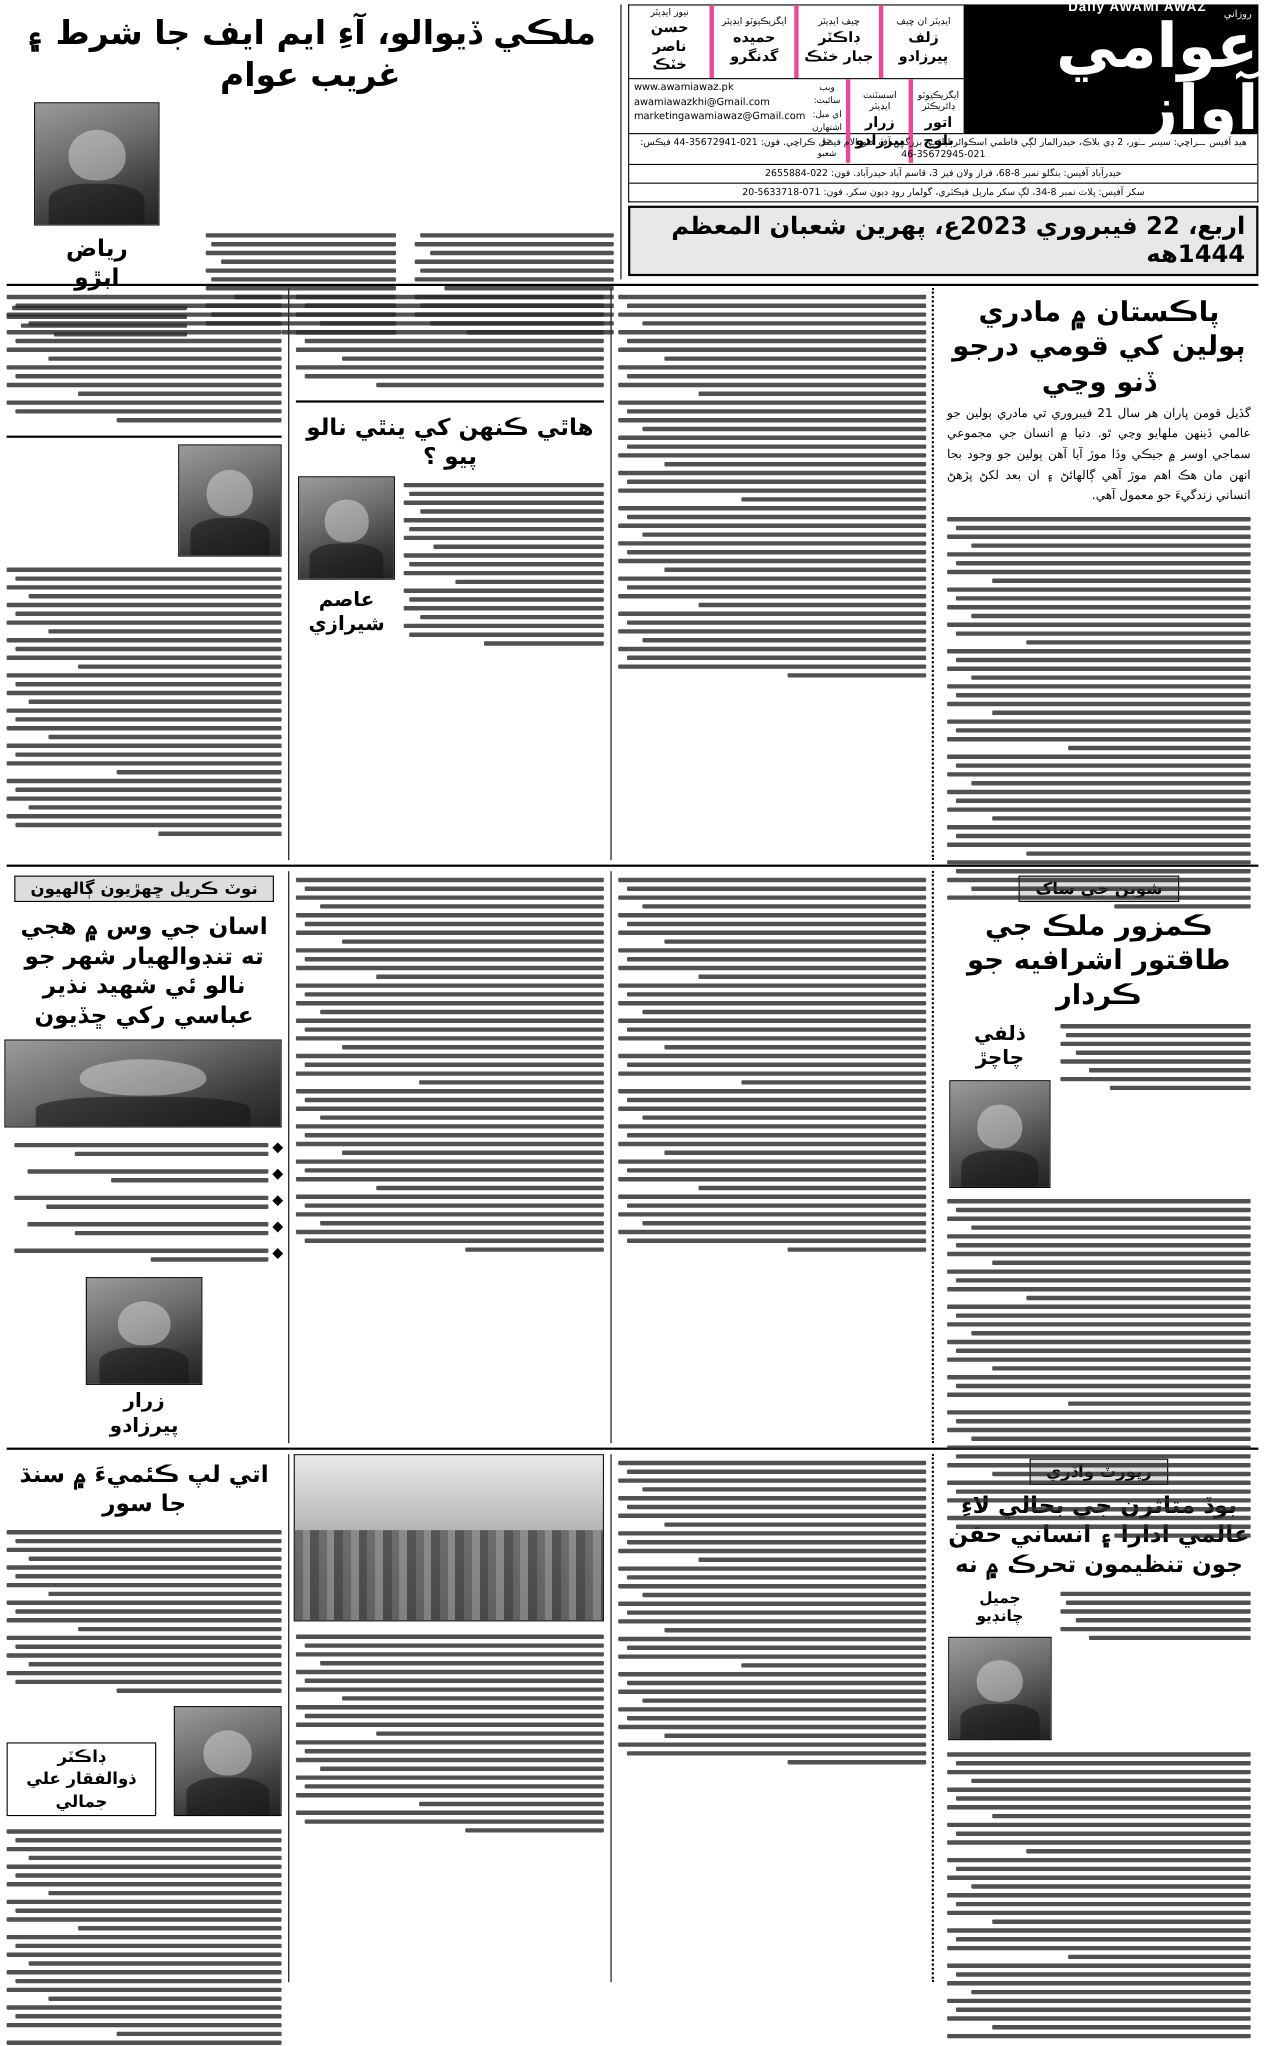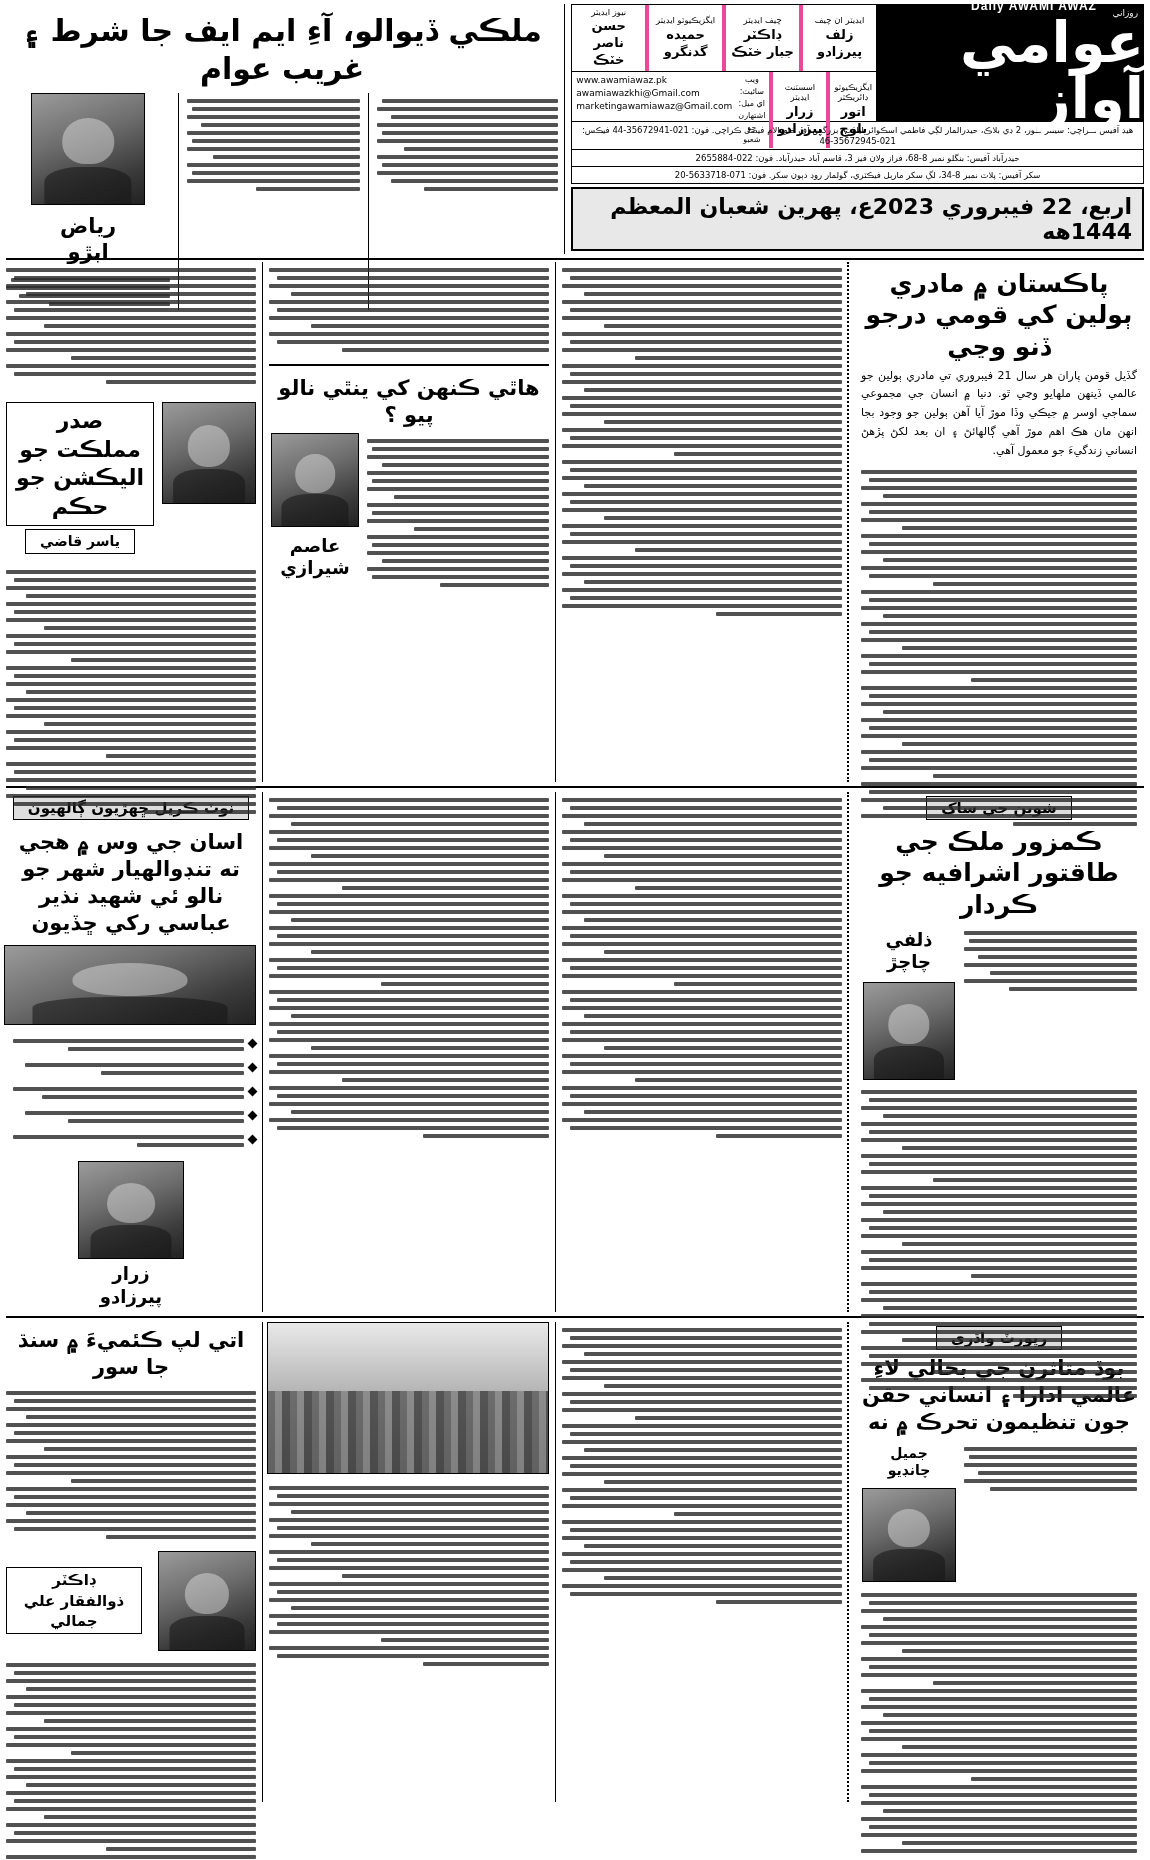--- a/index.html
+++ b/index.html
@@ -197,21 +197,21 @@
 
       <div class="datebar">
         <span class="d">اربع، 22 فيبروري 2023ع، پهرين شعبان المعظم 1444هه</span>
       </div>
     </div>
 
     <div class="vline" style="margin:0 6px;"></div>
 
     <div style="flex:1;display:flex;flex-direction:column;">
       <div class="hl1">ملڪي ڏيوالو، آءِ ايم ايف جا شرط ۽ غريب عوام</div>
-      <div style="display:flex;gap:8px;flex:1;">
+      <div style="display:flex;gap:8px;flex:1;align-items:flex-end;">
         <div style="flex:1.05;" class="col-lines">
           <div class="ln s2"></div>
             <div class="ln s1"></div>
             <div class="ln s3"></div>
           <div class="ln s1"></div>
             <div class="ln s2"></div>
             <div class="ln s1"></div>
           <div class="ln s4"></div>
             <div class="ln s1"></div>
             <div class="ln s2"></div>
@@ -419,26 +419,20 @@
           <div class="ln s2"></div>
           <div class="ln s1"></div>
           <div class="ln s5"></div>
         <div class="ln s1"></div>
           <div class="ln s2"></div>
           <div class="ln s6"></div>
       </div>
       <div class="hline2" style="margin:6px 0;"></div>
       <div style="display:flex;gap:8px;align-items:flex-start;">
         <div class="photo" style="width:92px;height:100px;flex:0 0 92px;"></div>
-        <div style="flex:1;">
-          <div class="hl-box" style="font-size:22px;">صدر مملڪت جو اليڪشن جو حڪم</div>
-          <div class="byline-wrap">
-            <span class="byline-box">ياسر قاضي</span>
-          </div>
-        </div>
       </div>
       <div class="col-lines" style="margin-top:4px;">
         <div class="ln s1"></div>
           <div class="ln s2"></div>
           <div class="ln s1"></div>
           <div class="ln s3"></div>
         <div class="ln s1"></div>
           <div class="ln s2"></div>
           <div class="ln s1"></div>
           <div class="ln s4"></div>
@@ -832,21 +826,21 @@
           <div class="ln s1"></div>
           <div class="ln s5"></div>
         <div class="ln s1"></div>
           <div class="ln s2"></div>
           <div class="ln s1"></div>
           <div class="ln s3"></div>
         <div class="ln s1"></div>
           <div class="ln s2"></div>
           <div class="ln s6"></div>
       </div>
-      <div style="display:flex;gap:16px;align-items:center;margin:6px 0;">
+      <div style="display:flex;gap:16px;align-items:flex-end;margin:6px 0;">
         <div class="photo" style="width:96px;height:98px;flex:0 0 96px;"></div>
         <div style="flex:1;">
           <div class="byline-wrap" style="margin:0;">
             <span class="byline-box" style="font-size:15px;">ڊاڪٽر ذوالفقار علي جمالي</span>
           </div>
         </div>
       </div>
       <div class="col-lines">
         <div class="ln s1"></div>
           <div class="ln s2"></div>

